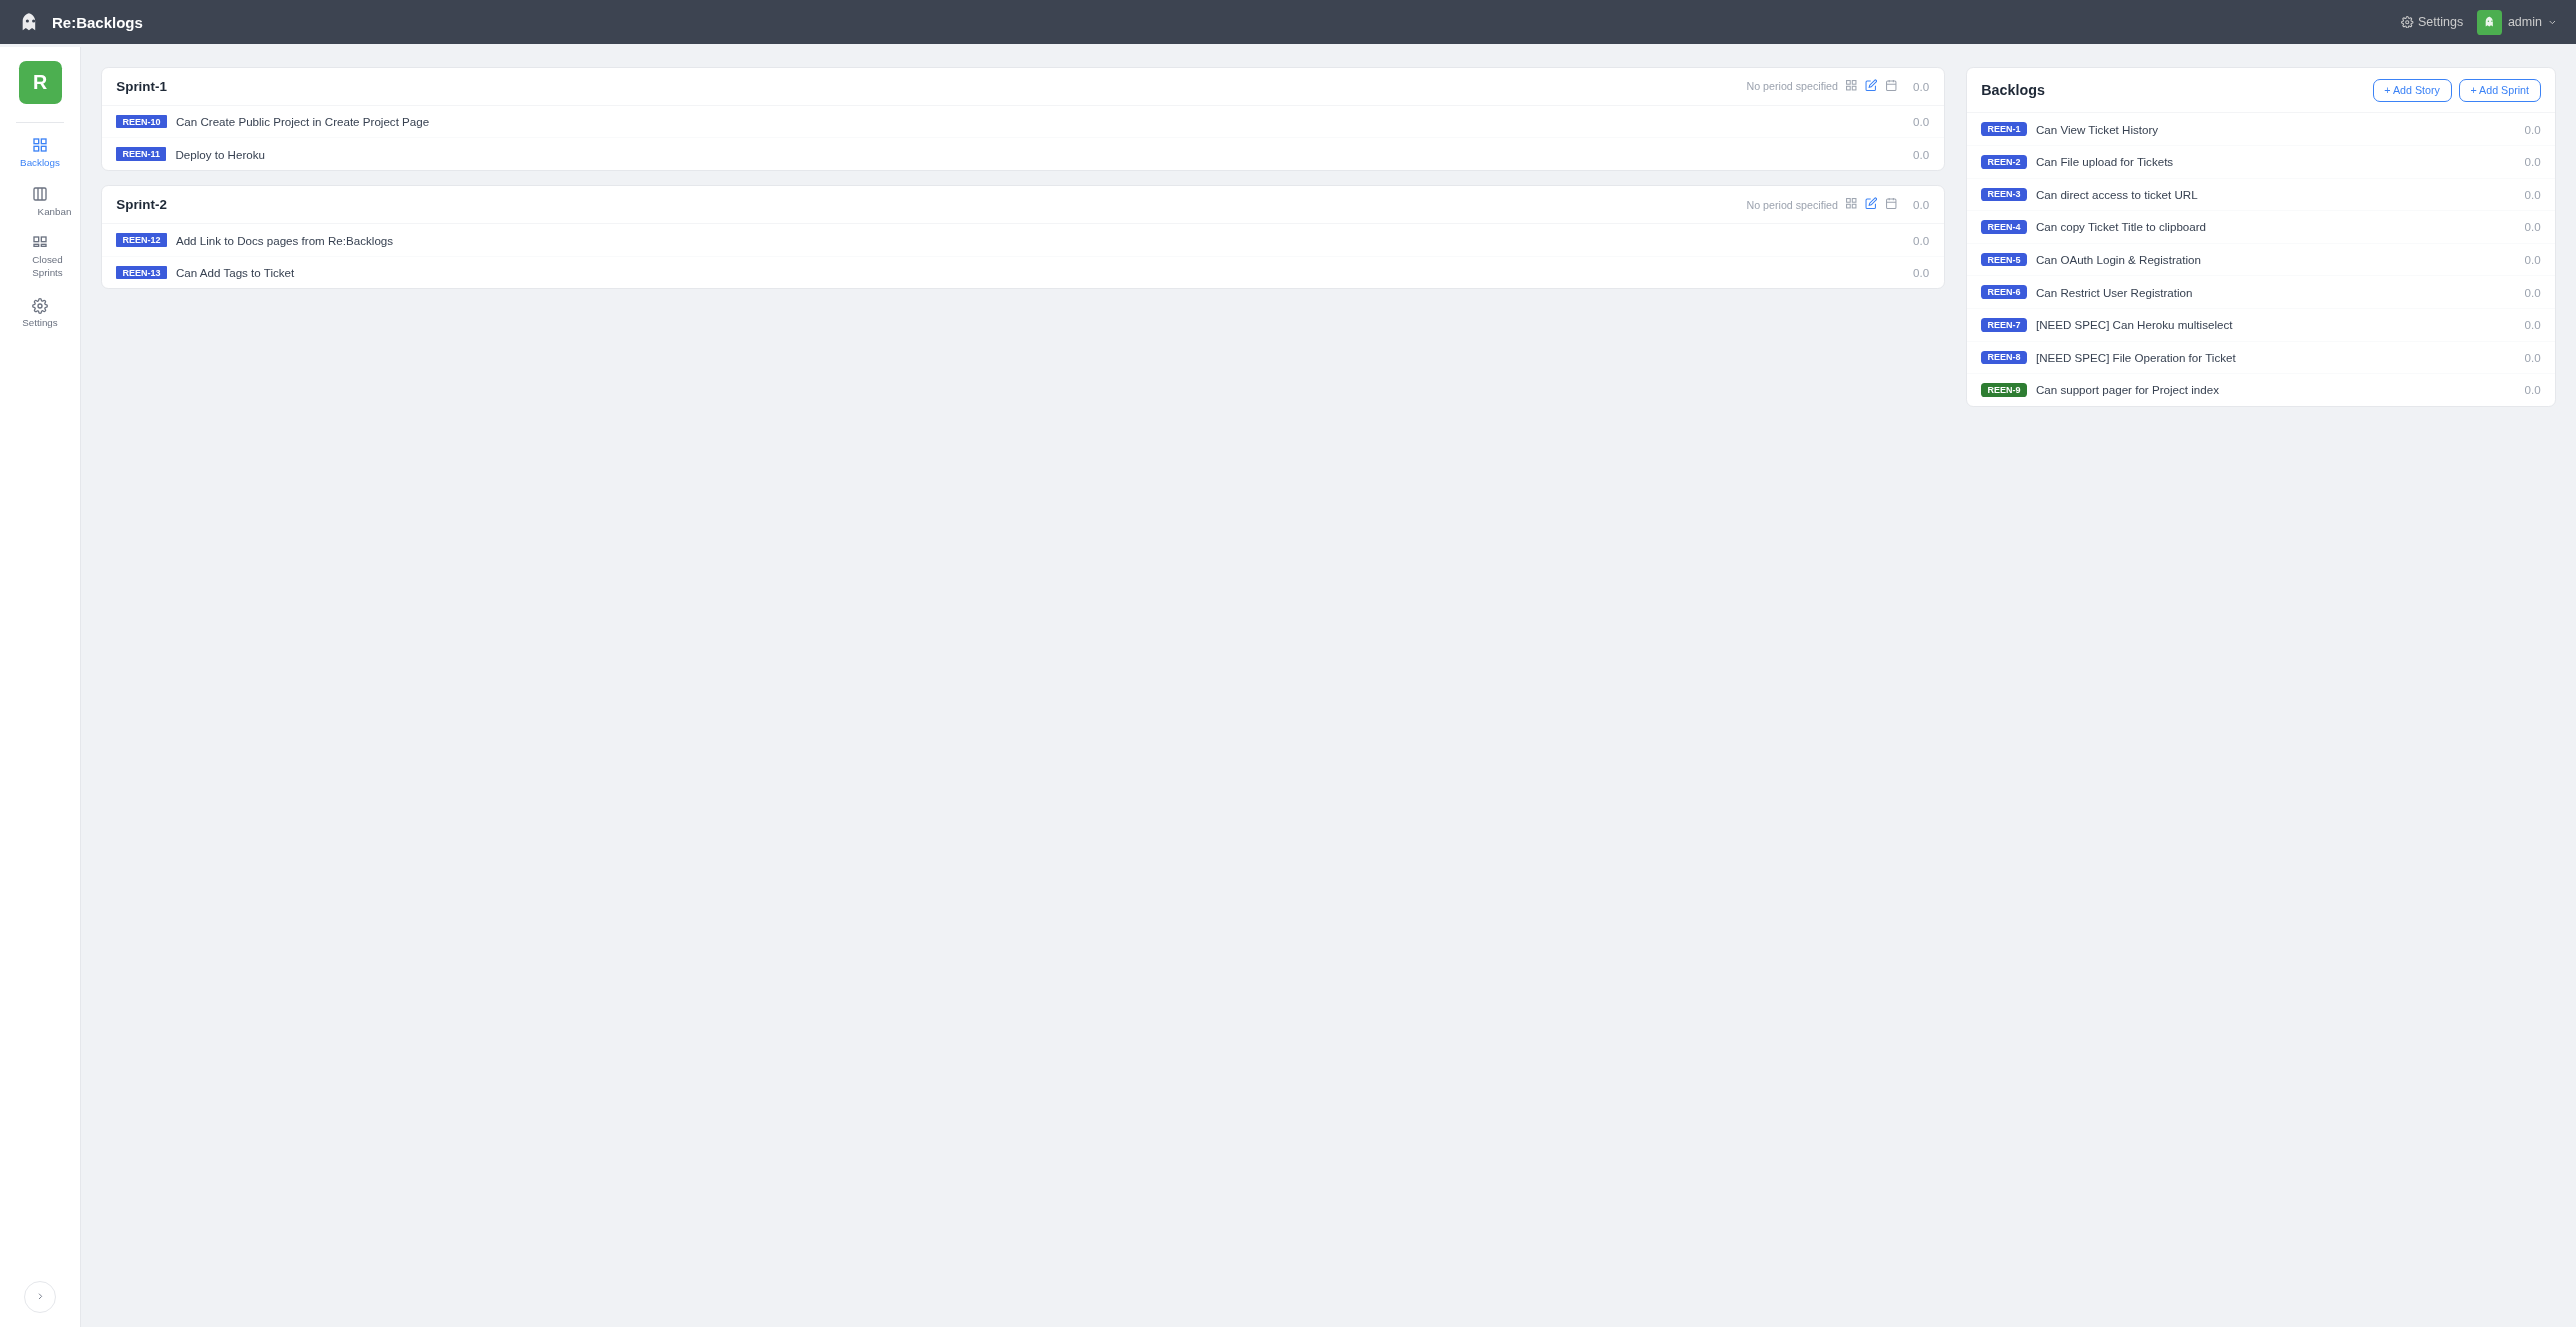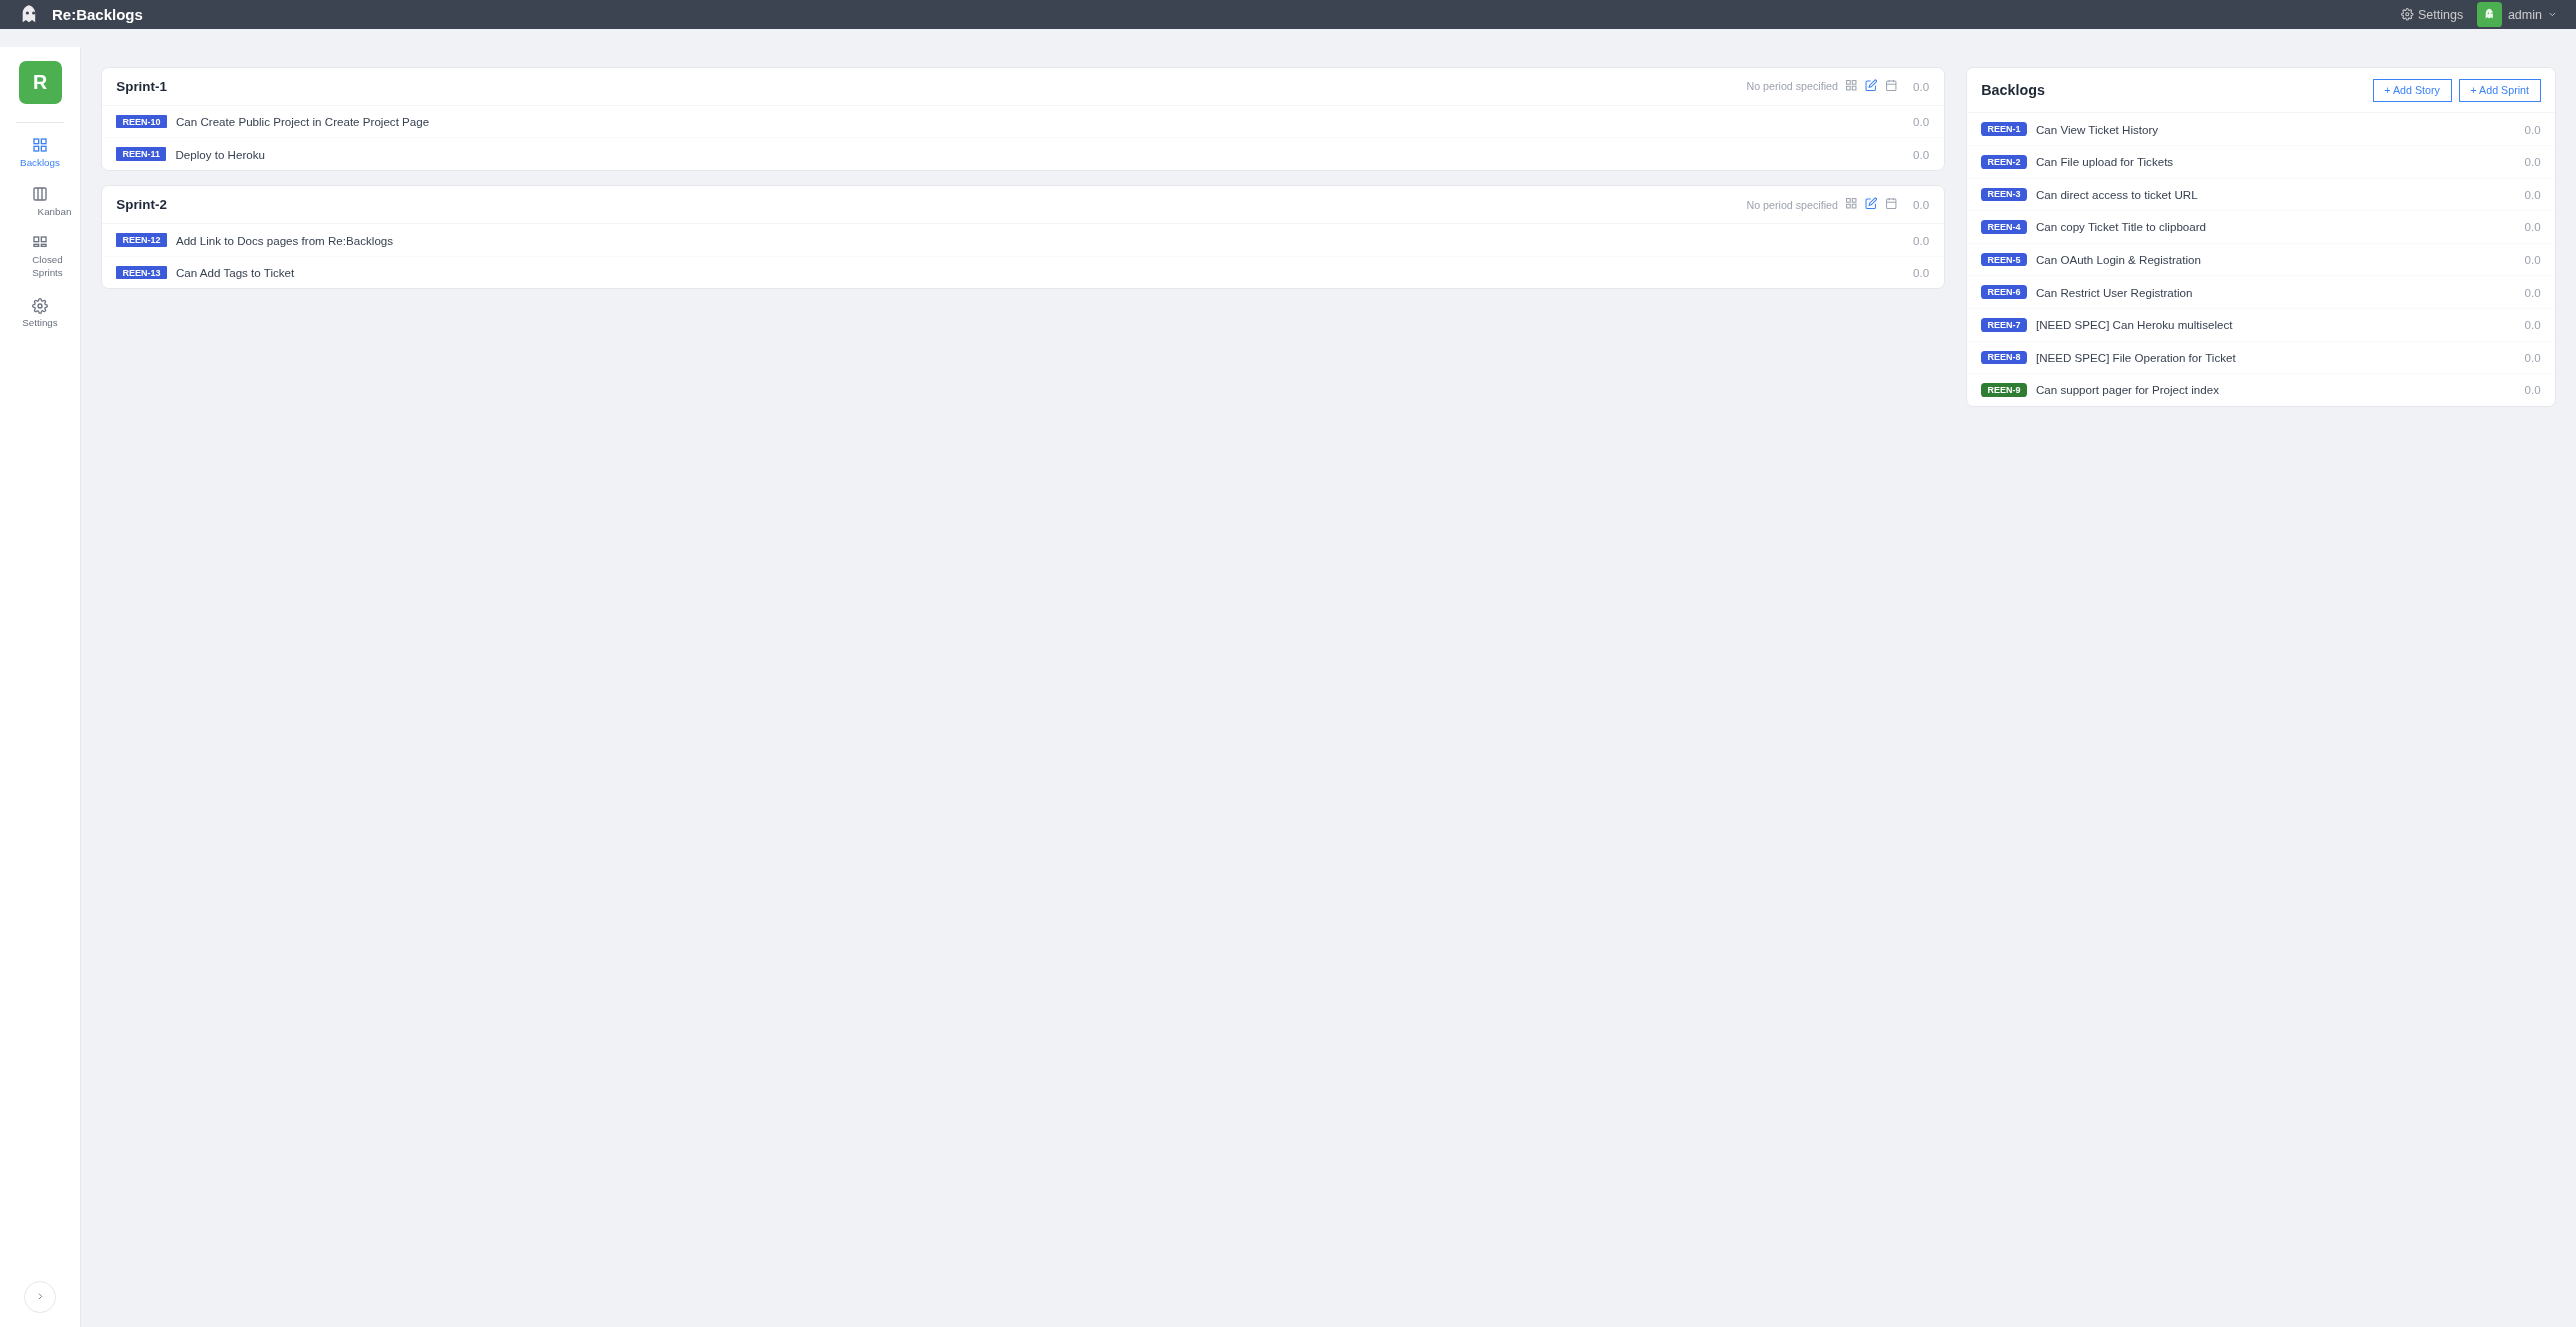--- a/index.html
+++ b/index.html
@@ -1,21 +1,21 @@
 <!DOCTYPE html>
 <html style="font-size:14.3px"><head>
   <meta charset="utf-8">
   <style>
     * { box-sizing: border-box; margin: 0; padding: 0; }
     body { font-family: -apple-system, BlinkMacSystemFont, 'Segoe UI', sans-serif; background: #f0f2f5; height: 100vh; overflow: hidden; }
 
     
     .navbar {
       background: #3d4451;
-      height: 29px;
+      height: 44px;
       display: flex;
       align-items: center;
       justify-content: space-between;
       padding: 0 18px;
       position: fixed;
       top: 0; left: 0; right: 0;
       z-index: 100;
     }
     .navbar-brand {
       display: flex;
@@ -244,21 +244,21 @@
       display: flex;
       gap: 7.2px;
     }
     .btn-outline {
       display: flex;
       align-items: center;
       gap: 3.6px;
       border: 0.9px solid #3b82f6;
       color: #3b82f6;
       background: #fff;
-      border-radius: 0;
+      border-radius: 7px;
       padding: 4.5px 10.7px;
       font-size: 10.7px;
       cursor: pointer;
       white-space: nowrap;
     }
     .backlog-row {
       display: flex;
       align-items: center;
       padding: 9px 14.3px;
       border-bottom: 0.9px solid #f9fafb;

